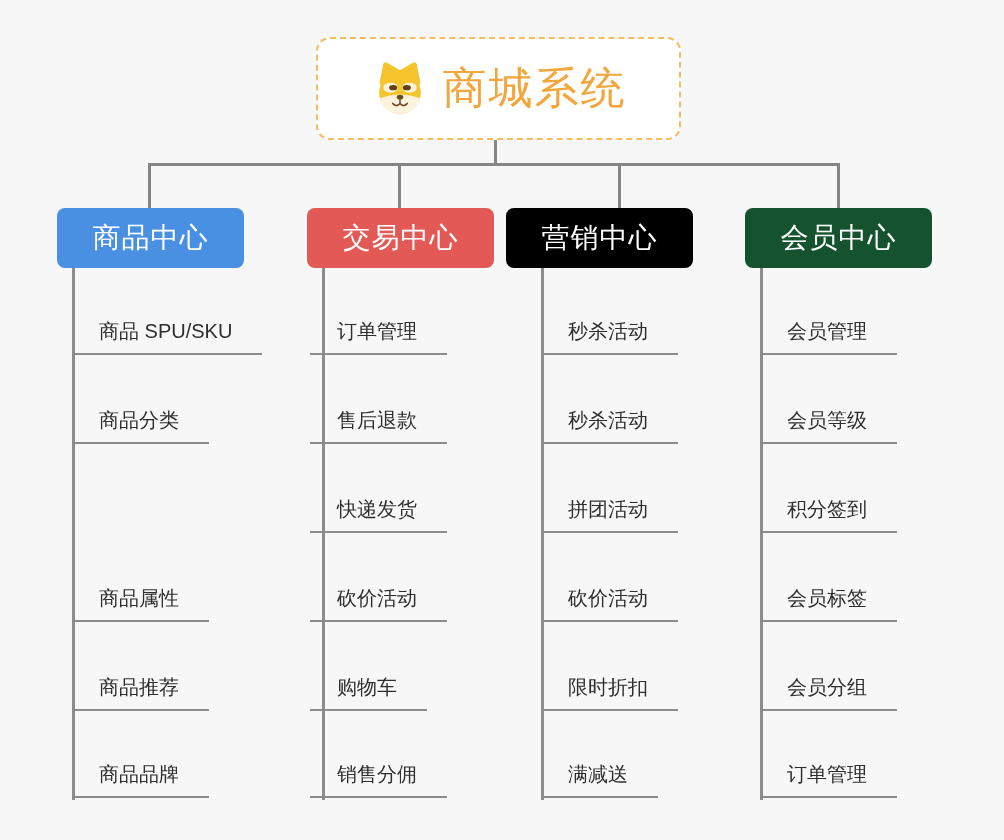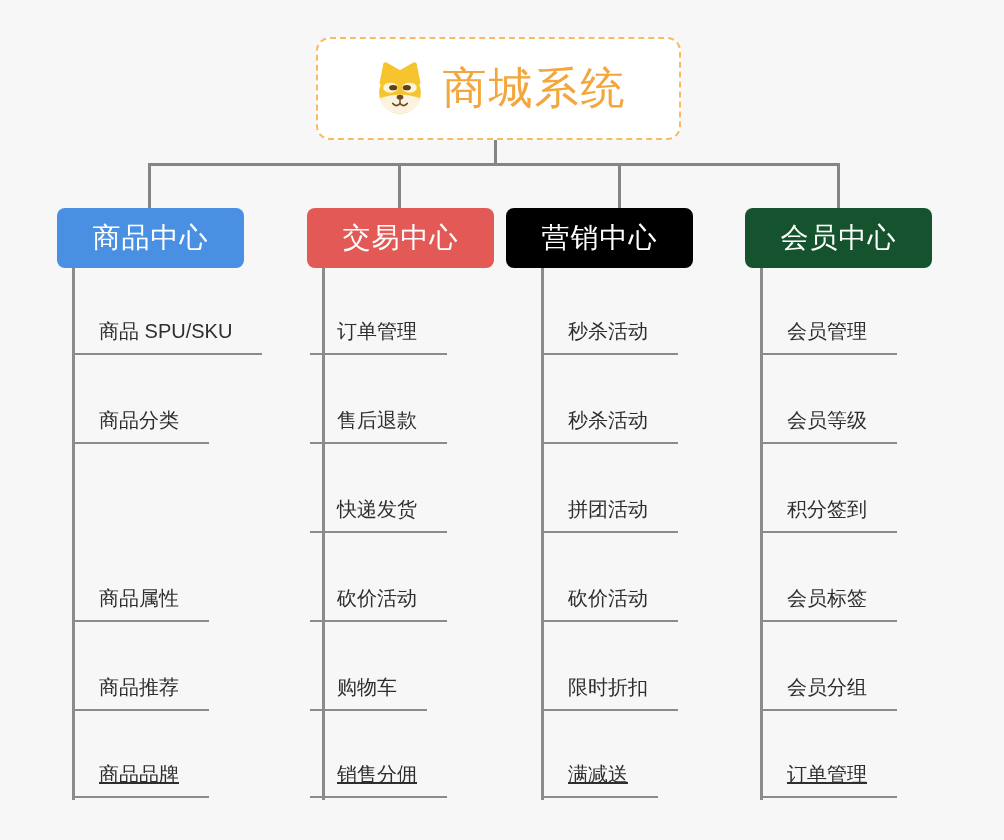--- a/index.html
+++ b/index.html
@@ -64,21 +64,21 @@
   }
   .c0 { left: 72px; }
   .c1 { left: 310px; }
   .c2 { left: 541px; }
   .c3 { left: 760px; }
   .r0 { top: 315px; }
   .r1 { top: 404px; }
   .r2 { top: 493px; }
   .r3 { top: 582px; }
   .r4 { top: 671px; }
-  .r5 { top: 758px; text-decoration: underline; }
+  .r5 { top: 758px; }
 </style>
 </head>
 <body>
 
 <div class="canvas">
 
   <div class="line" style="left:494px;top:140px;width:3px;height:24px"></div>
   <div class="line" style="left:148px;top:163px;width:692px;height:3px"></div>
   <div class="line" style="left:148px;top:166px;width:3px;height:42px"></div>
   <div class="line" style="left:398px;top:166px;width:3px;height:42px"></div>

